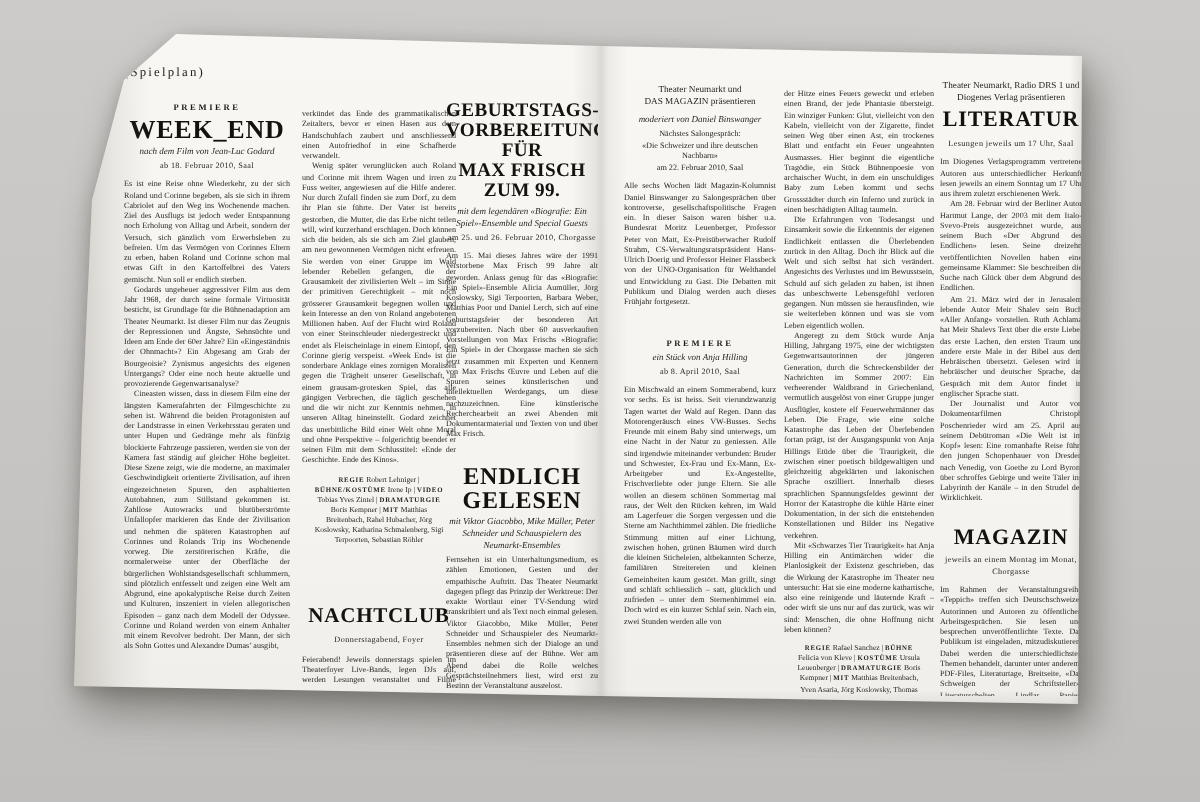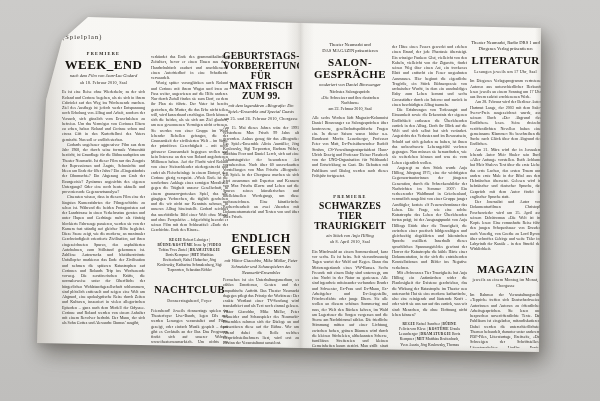--- a/index.html
+++ b/index.html
@@ -34,21 +34,21 @@
   .c4{left:312px;top:42px;width:76px;height:305px;}
   .c5{left:392px;top:44px;width:75px;height:304px;}
   .c6{left:470px;top:40px;width:71px;height:308px;}
 
   .kicker{font-size:4.3px;font-weight:bold;letter-spacing:1.3px;text-align:center;margin:0 0 1.5px;color:#1d1914;}
   .title{font-weight:bold;text-align:center;line-height:1.04;letter-spacing:.4px;white-space:pre-line;color:#15120e;margin:0 0 2px;}
   .t13{font-size:13px;}
   .t12{font-size:12px;}
   .t11{font-size:11px;}
   .t10{font-size:9.6px;letter-spacing:.2px;}
-  .t105{font-size:10.5px;}
+  .t105{font-size:10.5px;margin-top:19px;}
   .subtitle{font-style:italic;font-size:4.5px;text-align:center;line-height:1.3;margin:0 0 1px;}
   .dateline{font-size:4.1px;text-align:center;letter-spacing:.2px;line-height:1.35;margin:0 0 4px;white-space:pre-line;}
   .presenter{font-size:4.6px;text-align:center;line-height:1.35;margin:0 0 3px;white-space:pre-line;}
   .infoline{font-size:4.1px;text-align:center;line-height:1.35;margin:0 0 4px;white-space:pre-line;}
 
   .paras p{margin:0;font-size:4.05px;line-height:1.3;text-align:justify;color:#2c2822;}
   .paras p + p{text-indent:5px;}
   .credits{margin:5px 6px 4px;text-align:center;font-size:3.8px;line-height:1.35;color:#231f1a;}
   .credit .cl{font-weight:bold;font-size:3.4px;letter-spacing:.4px;}
   .credit:not(:last-child)::after{content:" | ";}
@@ -107,34 +107,29 @@
 GELESEN</div>
         <div class="subtitle">mit Viktor Giacobbo, Mike Müller, Peter Schneider und Schauspielern des Neumarkt-Ensembles</div>
         <div class="paras">
             <p>Fernsehen ist ein Unterhaltungsmedium, es zählen Emotionen, Gesten und der empathische Auftritt. Das Theater Neumarkt dagegen pflegt das Prinzip der Werktreue: Der exakte Wortlaut einer TV-Sendung wird transkribiert und als Text noch einmal gelesen. Viktor Giacobbo, Mike Müller, Peter Schneider und Schauspieler des Neumarkt-Ensembles nehmen sich der Dialoge an und präsentieren diese auf der Bühne. Wer am Abend dabei die Rolle welches Gesprächsteilnehmers liest, wird erst zu Beginn der Veranstaltung ausgelost.</p>
           </div>
       </div>
 
       <div class="col c4">
         <div class="presenter">Theater Neumarkt und
 DAS MAGAZIN präsentieren</div>
-        <div class="title t11">SALON-
-GESPRÄCHE</div>
         <div class="subtitle">moderiert von Daniel Binswanger</div>
         <div class="infoline">Nächstes Salongespräch:
 «Die Schweizer und ihre deutschen Nachbarn»
 am 22. Februar 2010, Saal</div>
         <div class="paras">
             <p>Alle sechs Wochen lädt Magazin-Kolumnist Daniel Binswanger zu Salongesprächen über kontroverse, gesellschaftspolitische Fragen ein. In dieser Saison waren bisher u.a. Bundesrat Moritz Leuenberger, Professor Peter von Matt, Ex-Preisüberwacher Rudolf Strahm, CS-Verwaltungsratspräsident Hans-Ulrich Doerig und Professor Heiner Flassbeck von der UNO-Organisation für Welthandel und Entwicklung zu Gast. Die Debatten mit Publikum und Dialog werden auch dieses Frühjahr fortgesetzt.</p>
           </div>
         <div class="gap16"></div>
         <div class="kicker">PREMIERE</div>
-        <div class="title t10">SCHWARZES
-TIER
-TRAURIGKEIT</div>
         <div class="subtitle">ein Stück von Anja Hilling</div>
         <div class="dateline">ab 8. April 2010, Saal</div>
         <div class="paras">
             <p>Ein Mischwald an einem Sommerabend, kurz vor sechs. Es ist heiss. Seit vierundzwanzig Tagen wartet der Wald auf Regen. Dann das Motorengeräusch eines VW-Busses. Sechs Freunde mit einem Baby sind unterwegs, um eine Nacht in der Natur zu geniessen. Alle sind irgendwie miteinander verbunden: Bruder und Schwester, Ex-Frau und Ex-Mann, Ex-Arbeitgeber und Ex-Angestellte, Frischverliebte oder junge Eltern. Sie alle wollen an diesem schönen Sommertag mal raus, der Welt den Rücken kehren, im Wald am Lagerfeuer die Sorgen vergessen und die Sterne am Nachthimmel zählen. Die friedliche Stimmung mitten auf einer Lichtung, zwischen hohen, grünen Bäumen wird durch die kleinen Sticheleien, altbekannten Scherze, familiären Streitereien und kleinen Gemeinheiten kaum gestört. Man grillt, singt und schläft schliesslich – satt, glücklich und zufrieden – unter dem Sternenhimmel ein. Doch wird es ein kurzer Schlaf sein. Nach ein, zwei Stunden werden alle von</p>
           </div>
       </div>
 
       <div class="col c5">
         <div class="paras">
             <p>der Hitze eines Feuers geweckt und erleben einen Brand, der jede Phantasie übersteigt. Ein winziger Funken: Glut, vielleicht von den Kabeln, vielleicht von der Zigarette, findet seinen Weg über einen Ast, ein trockenes Blatt und entfacht ein Feuer ungeahnten Ausmasses. Hier beginnt die eigentliche Tragödie, ein Stück Bühnenpoesie von archaischer Wucht, in dem ein unschuldiges Baby zum Leben kommt und sechs Grossstädter durch ein Inferno und zurück in einen beschädigten Alltag taumeln.</p>

